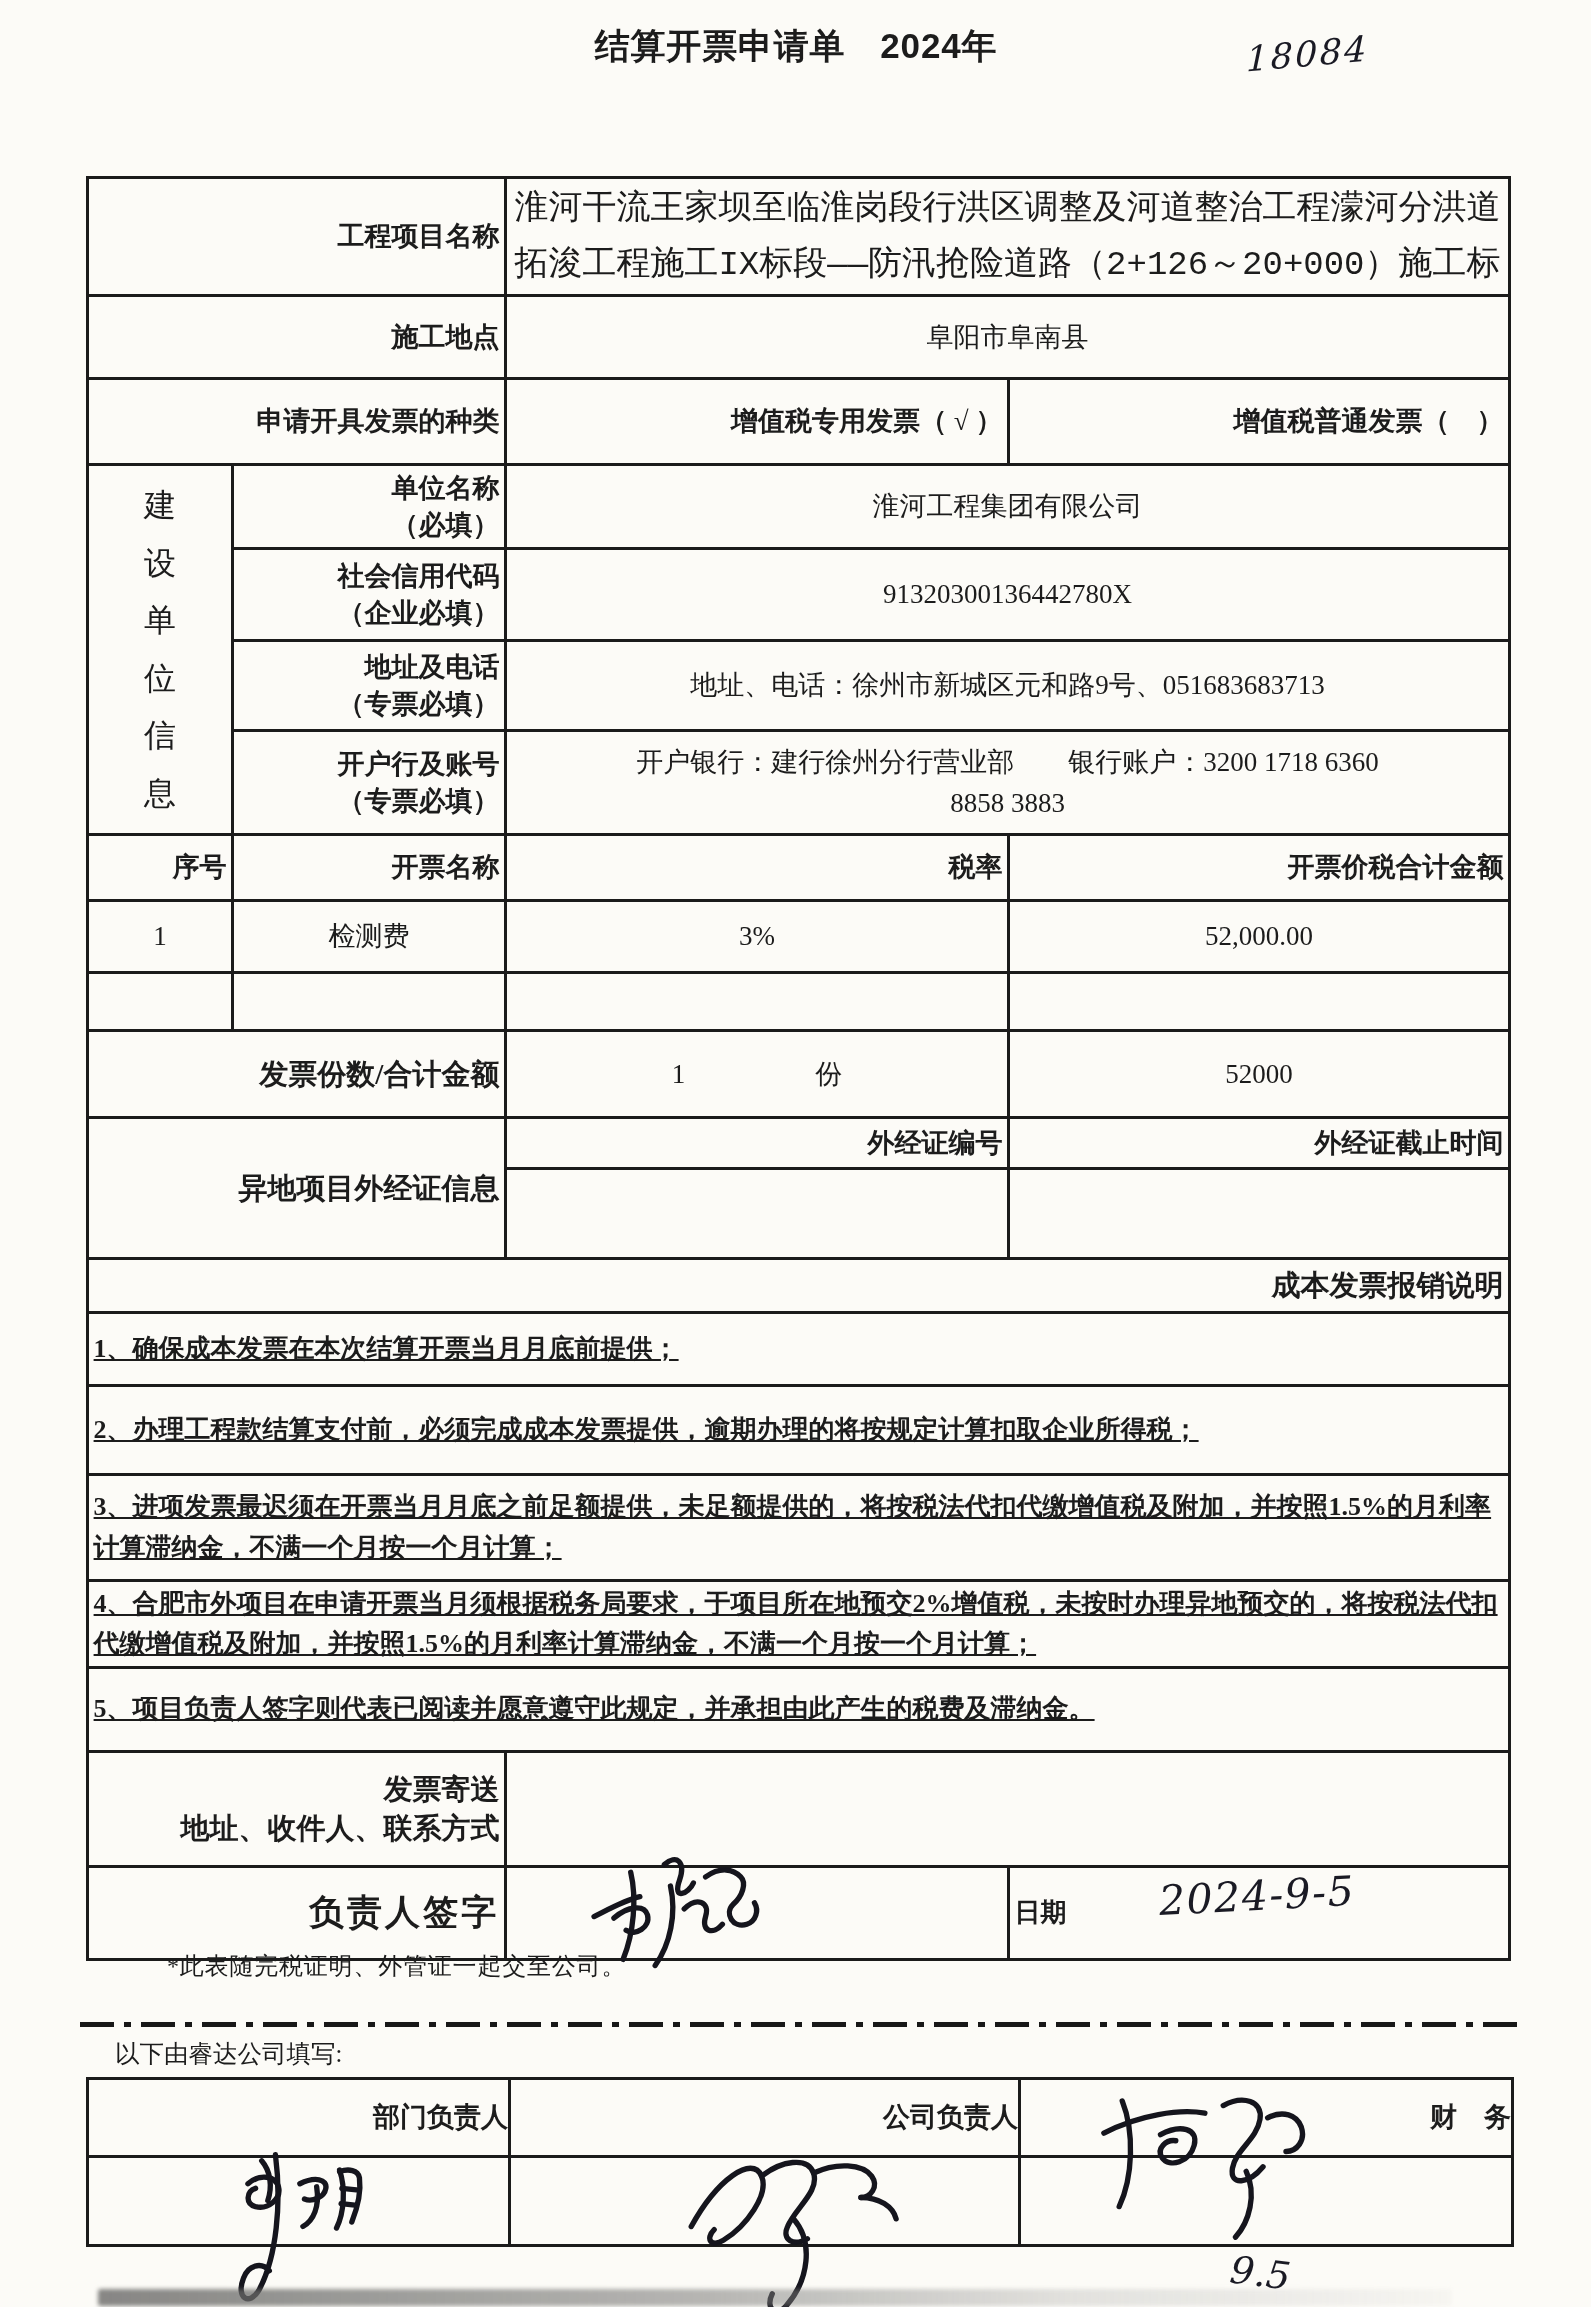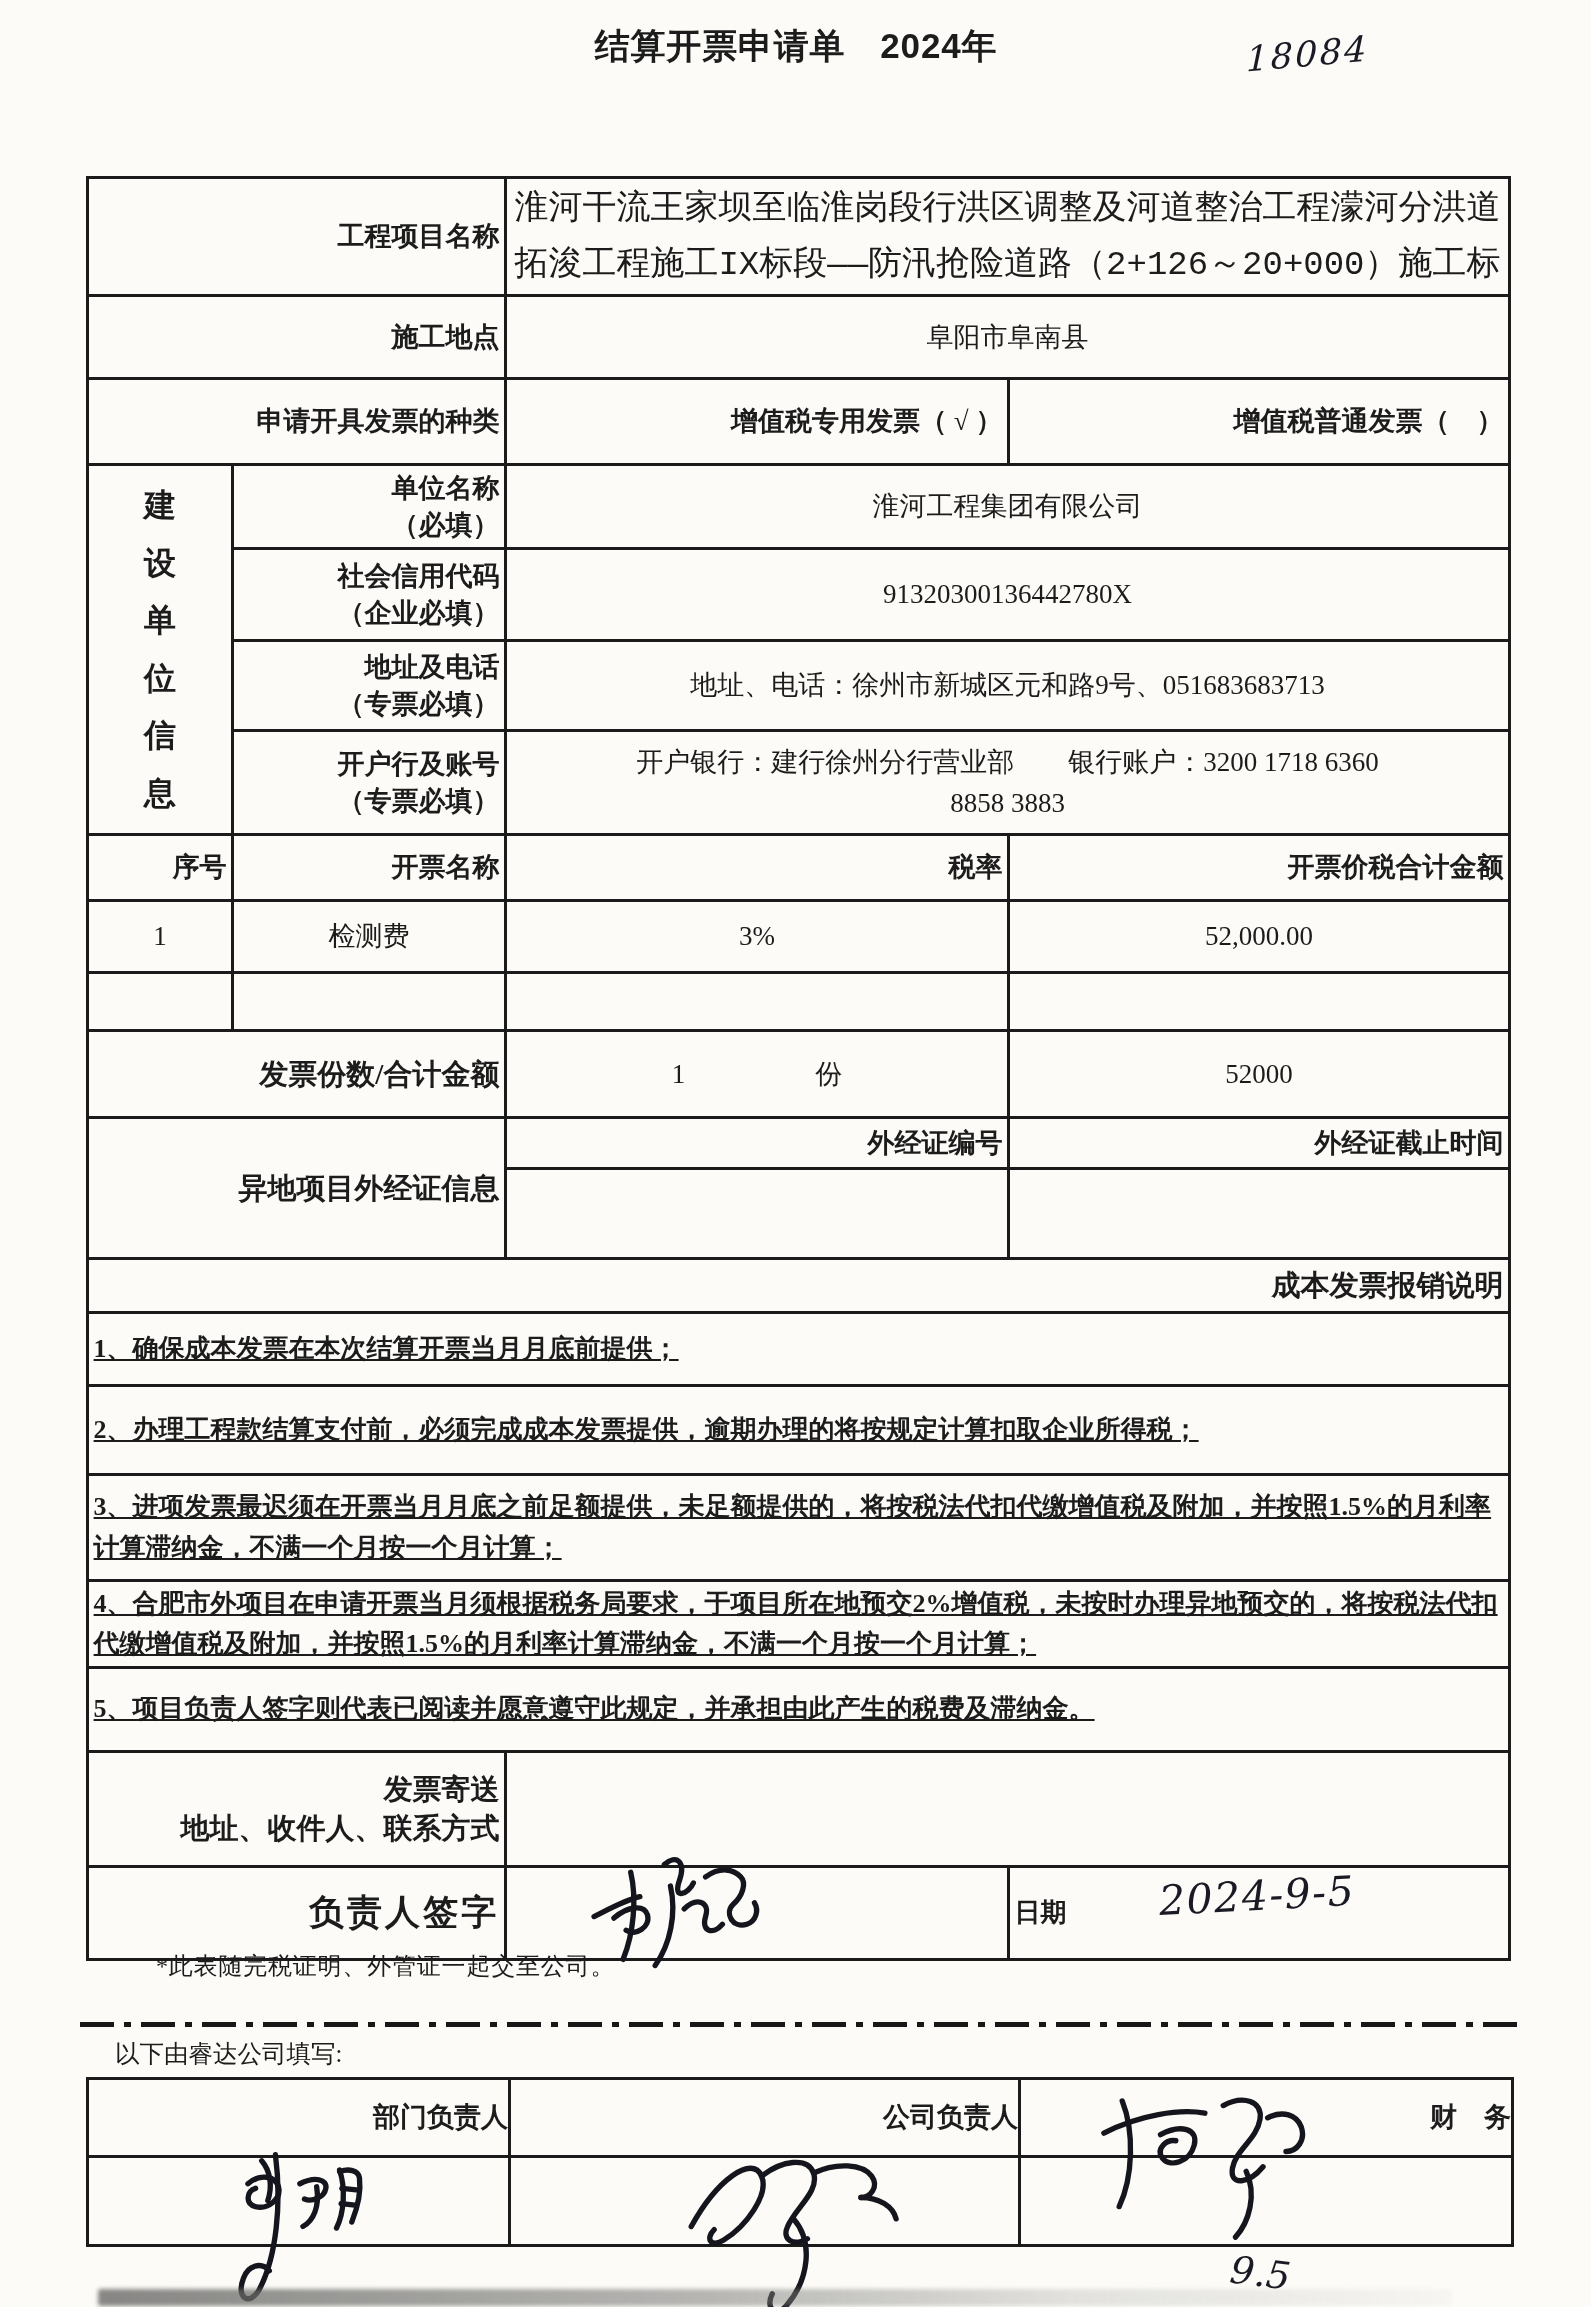--- a/index.html
+++ b/index.html
@@ -33,28 +33,28 @@
 
   .lbl{font-family:Liberation Serif, serif;font-weight:700;
     font-size:27px;text-align:right;line-height:1.35;}
   .lbl-big{font-size:29px;}
   .lbl-huge{font-size:35px;letter-spacing:3.1px;}
   .val{font-family:"Liberation Serif","DejaVu Serif",serif;font-size:27px;text-align:center;line-height:1.5;}
   .project-val{font-size:34px;line-height:1.65;padding:3.1px 9.2px;font-family:Liberation Mono, monospace;}
   .note{font-family:"Liberation Serif","DejaVu Serif",serif;font-weight:700;
     font-size:26px;text-align:left;padding:6.1px 12.2px;line-height:1.55;text-decoration:underline;}
   .vert{width:35px;margin:0 auto;font-family:"Liberation Sans","DejaVu Sans",sans-serif;
-    font-weight:700;font-size:32px;line-height:1.8;word-break:break-all;text-align:center;}
+    font-weight:400;font-size:32px;line-height:1.8;word-break:break-all;text-align:center;}
   .two-line div{display:block;}
   .gap-left{margin-left:130px;}
   .date-cell{text-align:left;padding-left:40px;}
   .date-lbl{font-size:26px;}
 
   
-  .footnote{position:absolute;left:156px;top:1950px;font-size:24px;letter-spacing:0.8px;}
+  .footnote{position:absolute;left:167px;top:1950px;font-size:24px;letter-spacing:0.8px;}
   .dashed-divider{position:absolute;left:80px;top:2022px;width:1445px;height:4.6px;
     background:repeating-linear-gradient(90deg,#181818 0 34px,transparent 34px 44px,#181818 44px 51px,transparent 51px 61px);}
   .section-intro{position:absolute;left:115px;top:2037px;font-size:24.5px;font-family:Liberation Serif, serif;}
 
   table.approve{position:absolute;left:86px;top:2077px;width:1425px;
     border-collapse:collapse;table-layout:fixed;}
   table.approve td{border:3.1px solid #1b1b1b;padding:0;vertical-align:middle;}
 
   
   .sig{position:absolute;pointer-events:none;}

